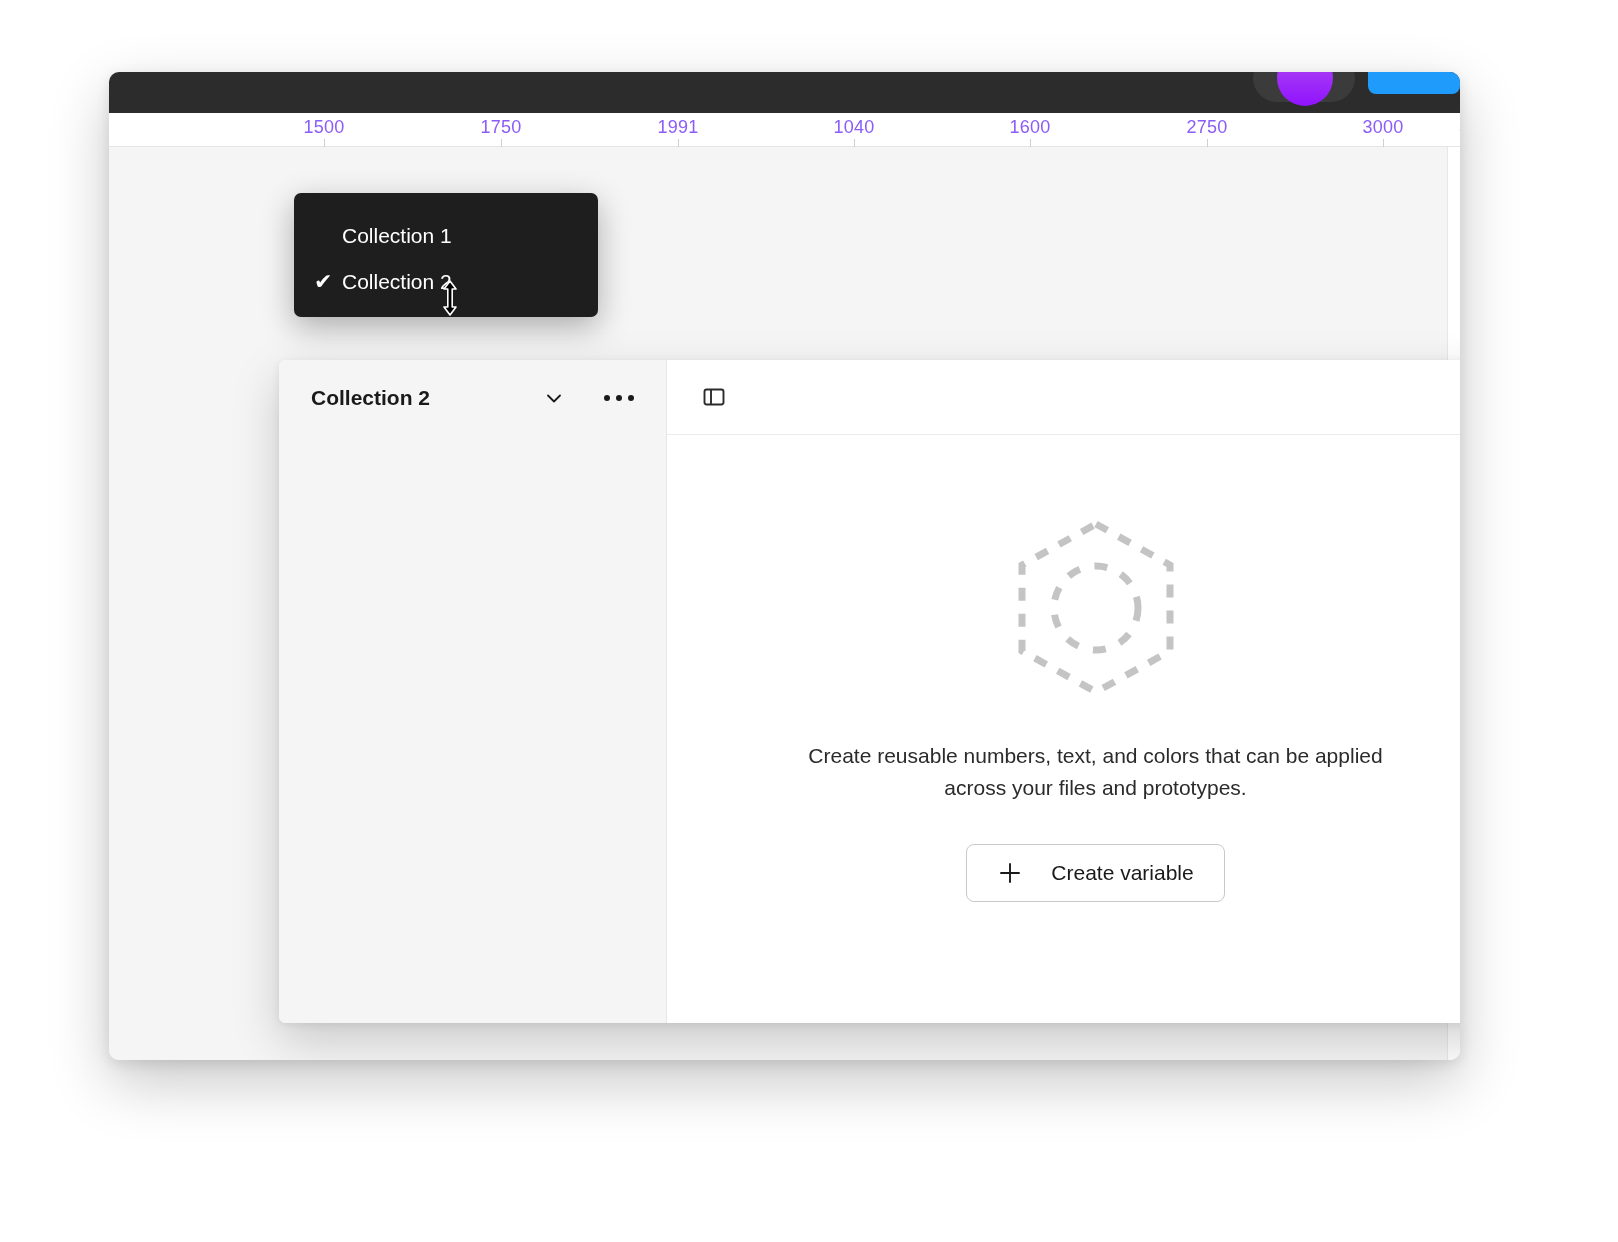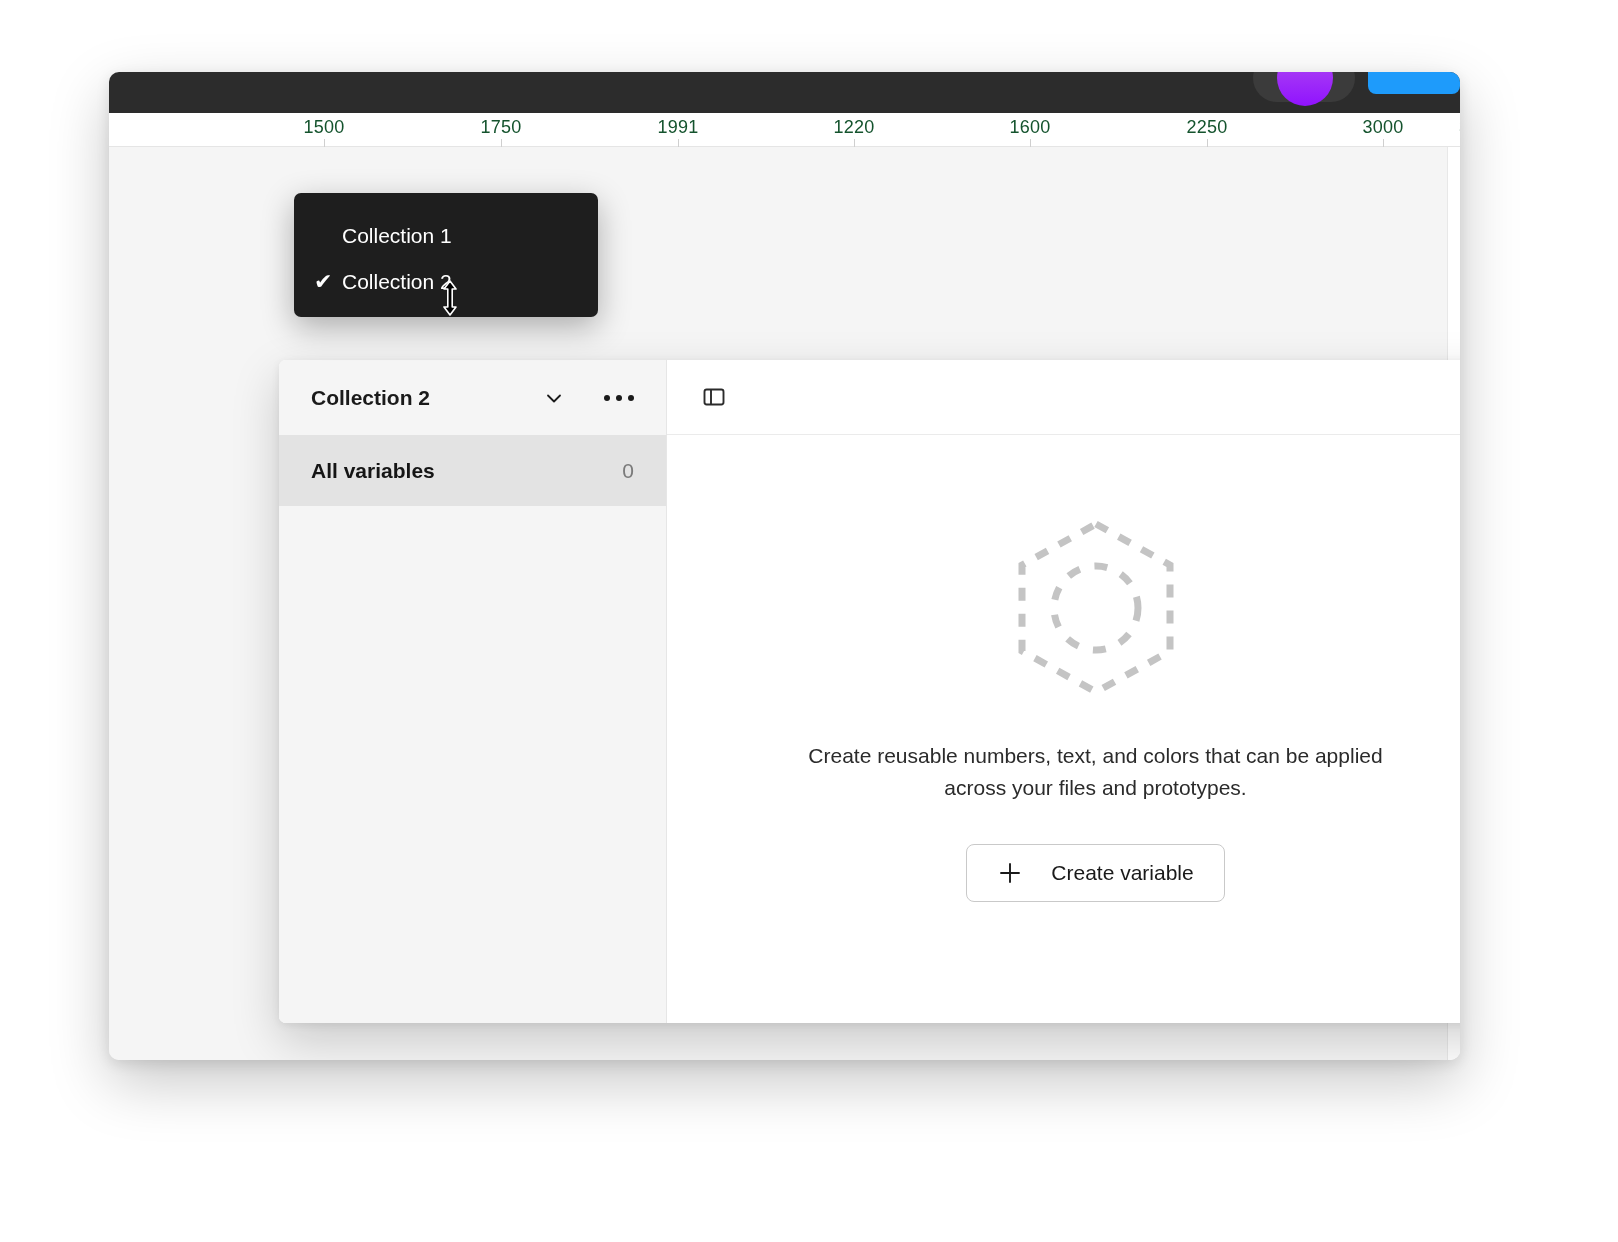--- a/index.html
+++ b/index.html
@@ -85,21 +85,21 @@
     position: absolute;
     top: 0;
     height: 34px;
   }
   .ruler-tick .lbl {
     position: absolute;
     left: 0;
     top: 4px;
     transform: translateX(-50%);
     font-size: 18px;
-    color: #14532d;
+    color: #8b5cf6;
     letter-spacing: 0.2px;
     white-space: nowrap;
   }
   .ruler-tick .mark {
     position: absolute;
     left: 0;
     top: 26px;
     width: 1px;
     height: 9px;
     background: #cfcfcf;
@@ -345,29 +345,29 @@
       </div>
       <div class="ruler-tick" style="left:392px">
         <span class="lbl">1750</span>
         <span class="mark"></span>
       </div>
       <div class="ruler-tick" style="left:569px">
         <span class="lbl">1991</span>
         <span class="mark"></span>
       </div>
       <div class="ruler-tick" style="left:745px">
-        <span class="lbl">1220</span>
+        <span class="lbl">1040</span>
         <span class="mark"></span>
       </div>
       <div class="ruler-tick" style="left:921px">
         <span class="lbl">1600</span>
         <span class="mark"></span>
       </div>
       <div class="ruler-tick" style="left:1098px">
-        <span class="lbl">2250</span>
+        <span class="lbl">2750</span>
         <span class="mark"></span>
       </div>
       <div class="ruler-tick" style="left:1274px">
         <span class="lbl">3000</span>
         <span class="mark"></span>
       </div>
       <div class="ruler-tick" style="left:1350px">
         <span class="lbl" style="transform:none">3250</span>
       </div>
     </div>
@@ -389,24 +389,20 @@
               <path d="M5 8.5 L11 14.5 L17 8.5" fill="none" stroke="#1a1a1a" stroke-width="1.8" stroke-linecap="round" stroke-linejoin="round"></path>
             </svg>
           </span>
           <span class="dots-btn">
             <i></i>
               <i></i>
               <i></i>
           </span>
         </div>
 
-        <div class="all-vars-row">
-          <span class="all-vars-label">All variables</span>
-          <span class="all-vars-count">0</span>
-        </div>
 
         <div class="vars-left-rest"></div>
       </div>
 
       <div class="vars-right">
         <div class="vars-right-header">
           <span class="icon-btn">
             <svg width="28" height="28" viewBox="0 0 28 28" aria-hidden="true">
               <rect x="4.5" y="6.5" width="19" height="15" rx="2.2" fill="none" stroke="#2b2b2b" stroke-width="1.9"></rect>
               <line x1="11" y1="6.5" x2="11" y2="21.5" stroke="#2b2b2b" stroke-width="1.9"></line>

